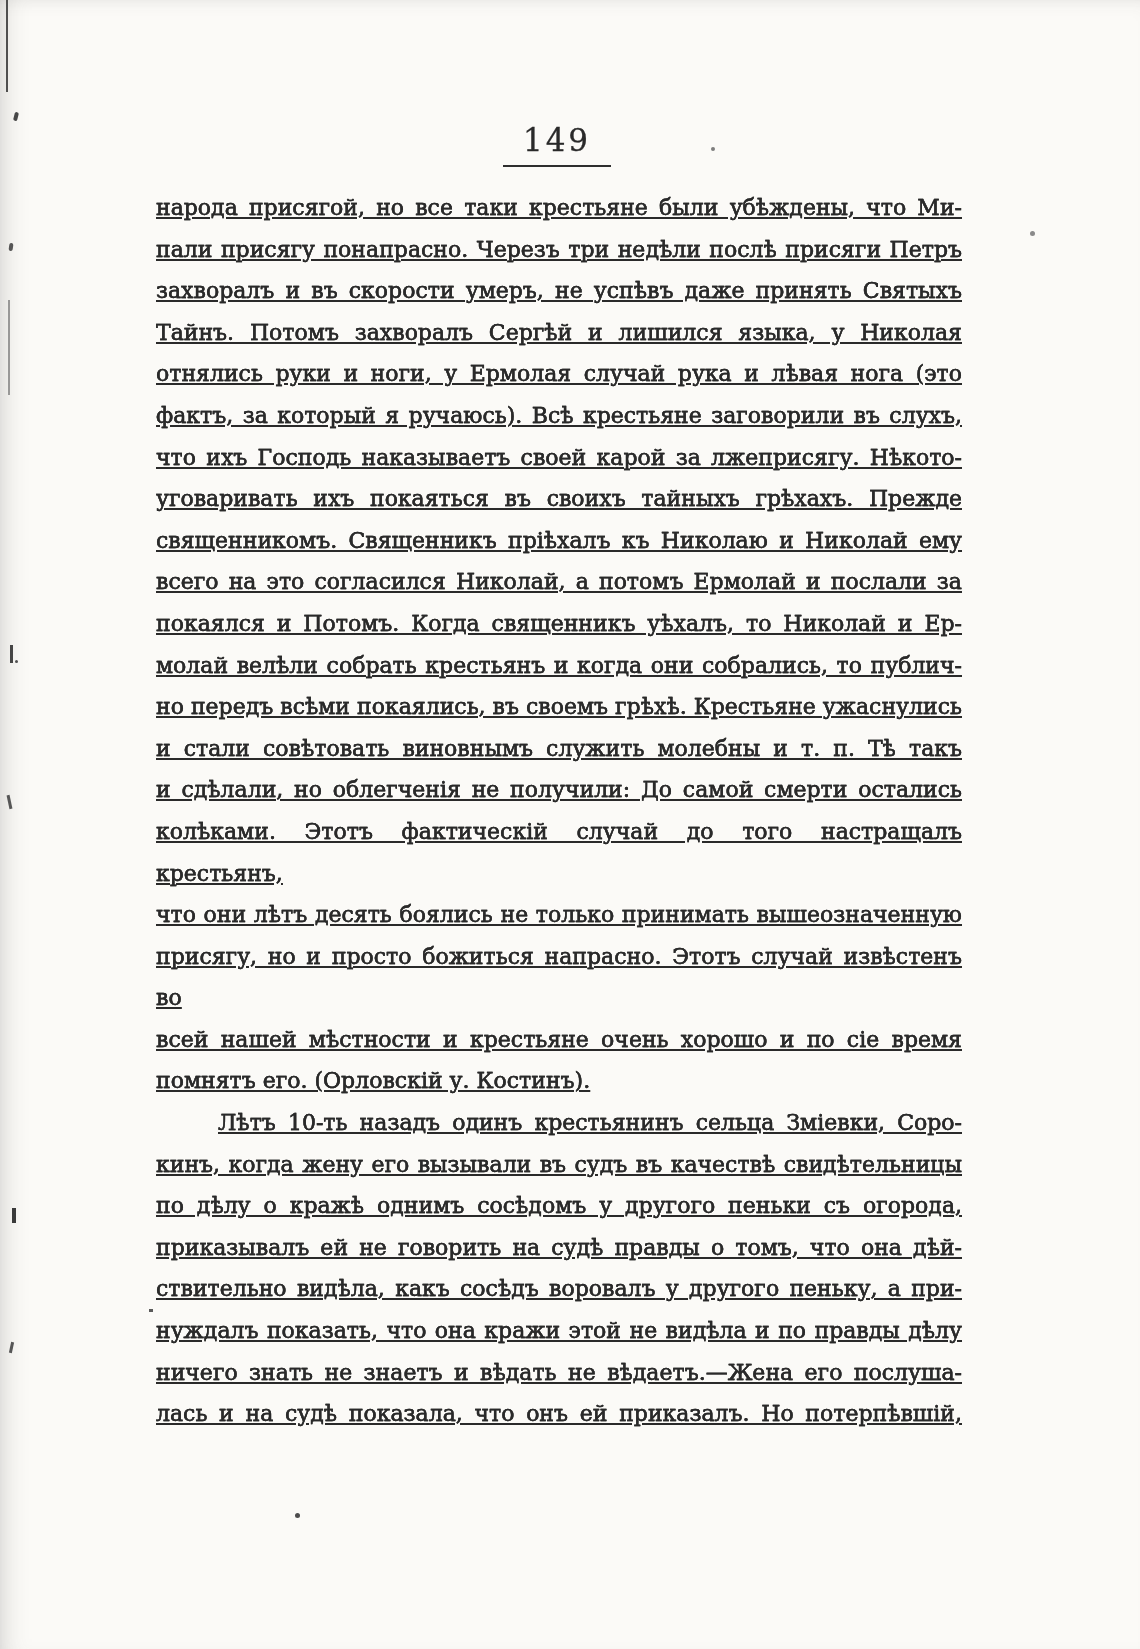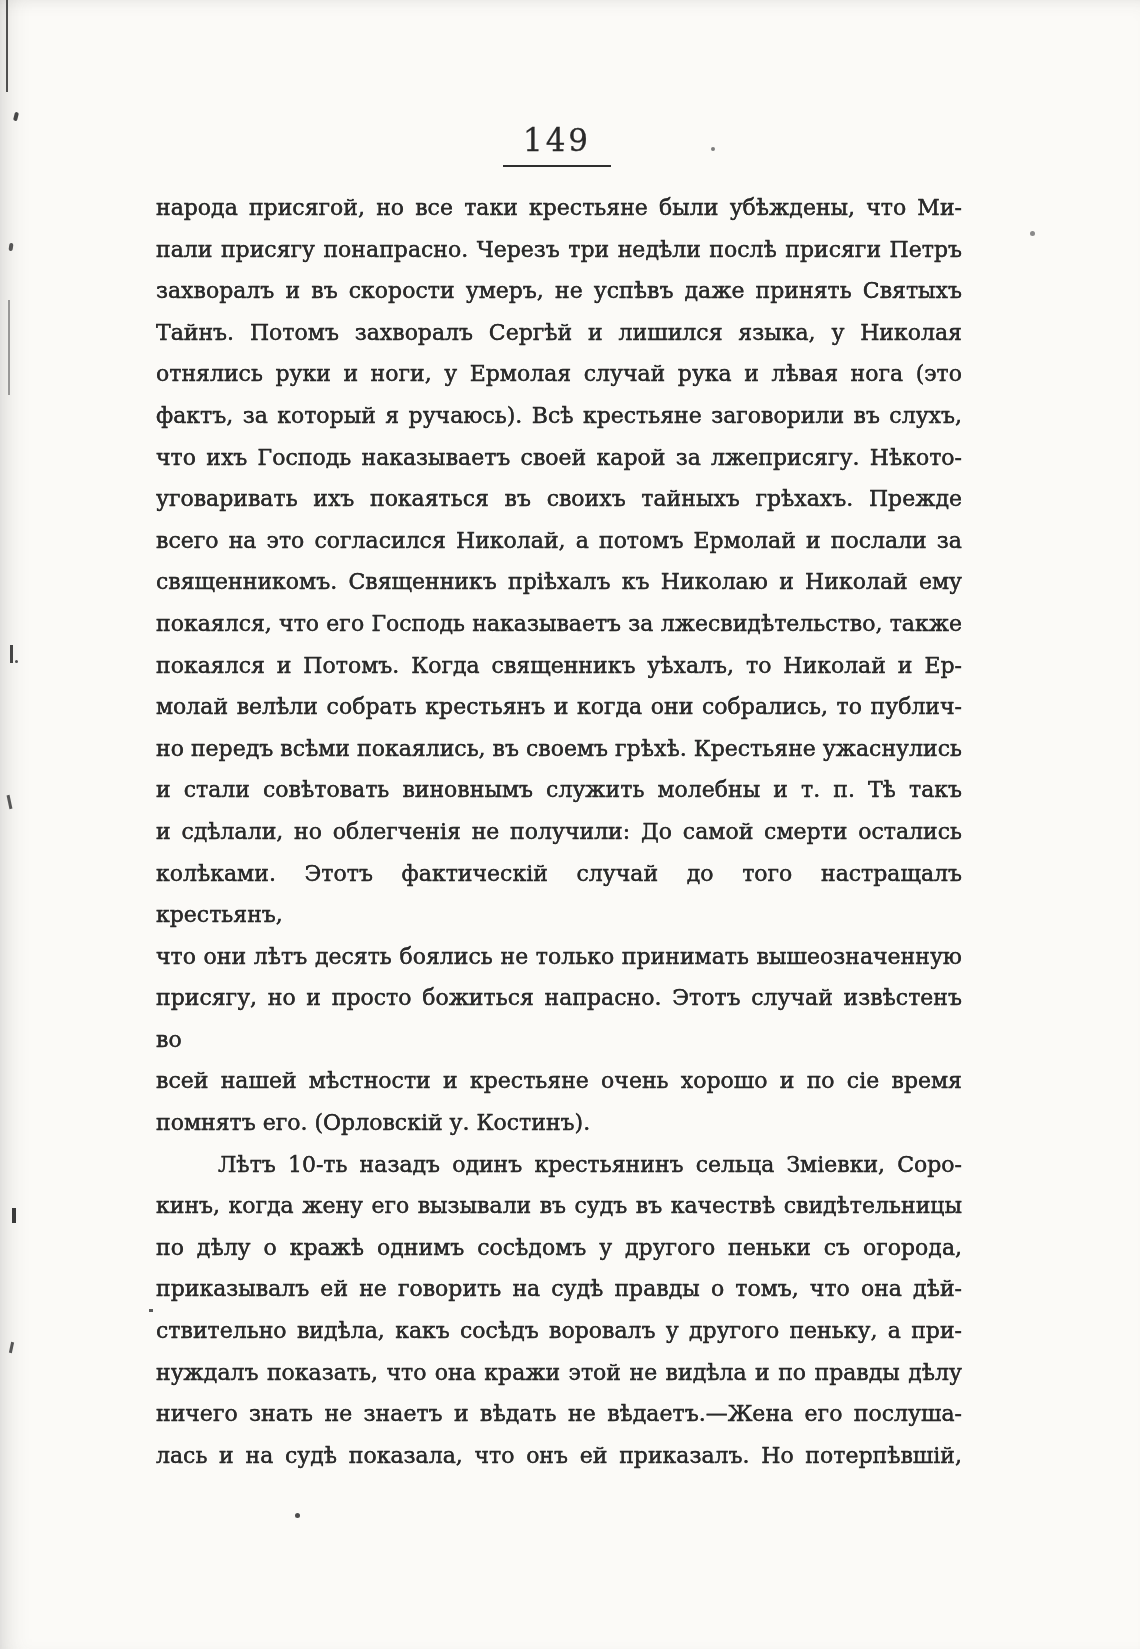--- a/index.html
+++ b/index.html
@@ -42,20 +42,21 @@
   
   .text-block {
     position: absolute;
     top: 187px;
     left: 156px;
     width: 806px;
     font-size: 22px;
     line-height: 41.6px;
     -webkit-text-stroke: 0.35px #2a2a2a;
     text-shadow: 0 0 0.4px rgba(40,40,40,0.85);
+    text-decoration: underline;
   }
   .paragraph { margin: 0; }
   .line {
     text-align: justify;
     text-align-last: justify;
   }
   
   .p1 .line:last-child {
     text-align-last: left;
   }
@@ -106,23 +107,22 @@
   <div class="text-block">
     <div class="paragraph p1">
         <div class="line">народа присягой, но все таки крестьяне были убѣждены, что Ми-</div>
         <div class="line">пали присягу понапрасно. Черезъ три недѣли послѣ присяги Петръ</div>
         <div class="line">захворалъ и въ скорости умеръ, не успѣвъ даже принять Святыхъ</div>
         <div class="line">Тайнъ. Потомъ захворалъ Сергѣй и лишился языка, у Николая</div>
         <div class="line">отнялись руки и ноги, у Ермолая случай рука и лѣвая нога (это</div>
         <div class="line">фактъ, за который я ручаюсь). Всѣ крестьяне заговорили въ слухъ,</div>
         <div class="line">что ихъ Господь наказываетъ своей карой за лжеприсягу. Нѣкото-</div>
         <div class="line">уговаривать ихъ покаяться въ своихъ тайныхъ грѣхахъ. Прежде</div>
+        <div class="line">священникомъ. Священникъ пріѣхалъ къ Николаю и Николай ему</div>
         <div class="line">всего на это согласился Николай, а потомъ Ермолай и послали за</div>
-        <div class="line">священникомъ. Священникъ пріѣхалъ къ Николаю и Николай ему</div>
-        <div class="line">покаялся, что его Господь наказываетъ за лжесвидѣтельство, также</div>
         <div class="line">покаялся и Потомъ. Когда священникъ уѣхалъ, то Николай и Ер-</div>
         <div class="line">молай велѣли собрать крестьянъ и когда они собрались, то публич-</div>
         <div class="line">но передъ всѣми покаялись, въ своемъ грѣхѣ. Крестьяне ужаснулись</div>
         <div class="line">и стали совѣтовать виновнымъ служить молебны и т. п. Тѣ такъ</div>
         <div class="line">и сдѣлали, но облегченія не получили: До самой смерти остались</div>
         <div class="line">колѣками. Этотъ фактическій случай до того настращалъ крестьянъ,</div>
         <div class="line">что они лѣтъ десять боялись не только принимать вышеозначенную</div>
         <div class="line">присягу, но и просто божиться напрасно. Этотъ случай извѣстенъ во</div>
         <div class="line">всей нашей мѣстности и крестьяне очень хорошо и по сіе время</div>
         <div class="line">помнятъ его. (Орловскій у. Костинъ).</div>

